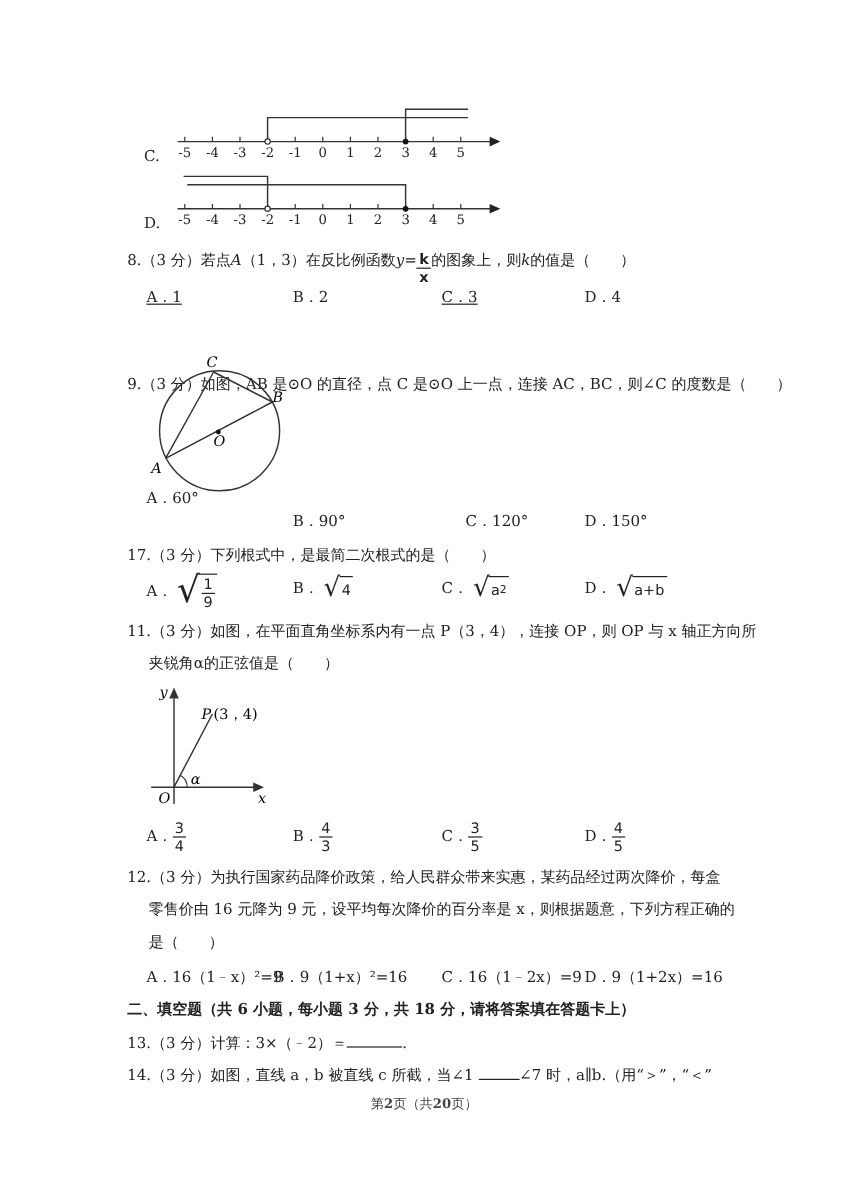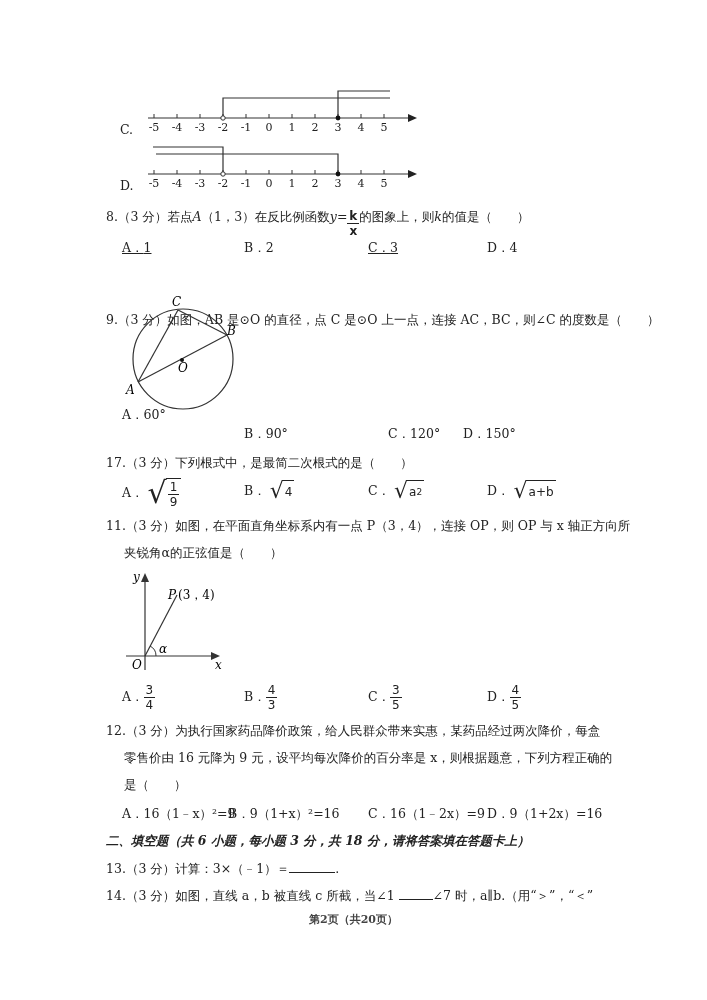--- a/index.html
+++ b/index.html
@@ -11,21 +11,21 @@
   i, .it { font-style:italic; }
   .frac { display:inline-flex; flex-direction:column; align-items:center; vertical-align:middle; line-height:1; font-family:"DejaVu Sans","Liberation Sans",sans-serif; font-size:12px; }
   .frac .num { border-bottom:1px solid #222; padding:0 2px 1px; }
   .frac .den { padding-top:1px; }
   .sqrt { display:inline-flex; align-items:stretch; vertical-align:middle; font-family:"DejaVu Sans","Liberation Sans",sans-serif; font-size:12px; }
   .sqrt .rad { font-size:22px; line-height:1; transform:scaleY(1); margin-right:-1px; }
   .sqrt .under { border-top:1px solid #222; padding:1px 2px 0; display:inline-flex; align-items:center; }
   .bold { font-weight:bold; }
   .blank { display:inline-block; border-bottom:1px solid #222; height:11px; vertical-align:baseline; }
   svg text { font-family:"DejaVu Serif","Liberation Serif",serif; }
-  .footer { position:absolute; left:0; width:707px; top:912px; text-align:center; font-size:11px; color:#444;font-weight:bold; }
+  .footer { position:absolute; left:0; width:707px; top:912px; text-align:center; font-size:11px; color:#444; }
 </style>
 </head>
 <body>
 
 <div class="abs" style="left:120px; top:122px;">C.</div>
 <div class="abs" style="left:120px; top:178px;">D.</div>
 
 <svg class="abs" style="left:0; top:0;" width="707" height="200">
   <g id="nlC">
       <line x1="148" y1="118" x2="410" y2="118" stroke="#333" stroke-width="1.2"></line>
@@ -110,21 +110,21 @@
   <line x1="28" y1="92" x2="117" y2="45" stroke="#333" stroke-width="1.2"></line>
   <circle cx="72" cy="70" r="2" fill="#111"></circle>
   <text x="62" y="16" font-size="12" font-style="italic">C</text>
   <text x="117" y="45" font-size="12" font-style="italic">B</text>
   <text x="16" y="104" font-size="12" font-style="italic">A</text>
   <text x="68" y="82" font-size="12" font-style="italic">O</text>
 </svg>
 <div class="opt" style="left:122px; top:407px;"><span>A．</span><span>60°</span></div>
 <div class="opt" style="left:244px; top:426px;"><span>B．</span><span>90°</span></div>
 <div class="opt" style="left:388px; top:426px;"><span>C．</span><span>120°</span></div>
-<div class="opt" style="left:463px; top:426px;"><span>D．</span><span>150°</span></div>
+<div class="opt" style="left:487px; top:426px;"><span>D．</span><span>150°</span></div>
 
 <div class="q" style="top:455px;">
   <span>17.</span><span>（3 分）下列根式中，是最简二次根式的是（　　）</span>
 </div>
 <div class="opt" style="left:122px; top:478px;">
   <span>A．</span>
   <span class="sqrt">
       <span class="rad" style="font-size:30px;">√</span>
       <span class="under">
         <span class="frac">
@@ -200,24 +200,24 @@
   <span>12.</span><span>（3 分）为执行国家药品降价政策，给人民群众带来实惠，某药品经过两次降价，每盒</span>
 </div>
 <div class="q" style="top:750px; left:124px;">零售价由 16 元降为 9 元，设平均每次降价的百分率是 x，则根据题意，下列方程正确的</div>
 <div class="q" style="top:777px; left:124px;">是（　　）</div>
 
 <div class="opt" style="left:122px; top:806px;"><span>A．</span><span>16（1﹣x）²=9</span></div>
 <div class="opt" style="left:228px; top:806px;"><span>B．</span><span>9（1+x）²=16</span></div>
 <div class="opt" style="left:368px; top:806px;"><span>C．</span><span>16（1﹣2x）=9</span></div>
 <div class="opt" style="left:487px; top:806px;"><span>D．</span><span>9（1+2x）=16</span></div>
 
-<div class="q bold" style="top:833px;font-style:italic;">二、填空题（共 6 小题，每小题 3 分，共 18 分，请将答案填在答题卡上）</div>
+<div class="q bold" style="top:833px;">二、填空题（共 6 小题，每小题 3 分，共 18 分，请将答案填在答题卡上）</div>
 
 <div class="q" style="top:861px;">
-  <span>13.</span><span>（3 分）计算：3×（﹣1）＝</span><span class="blank" style="width:46px;"></span><span>.</span>
+  <span>13.</span><span>（3 分）计算：3×（﹣2）＝</span><span class="blank" style="width:46px;"></span><span>.</span>
 </div>
 
 <div class="q" style="top:888px;">
   <span>14.</span><span>（3 分）如图，直线 a，b 被直线 c 所截，当∠1 </span><span class="blank" style="width:34px;"></span><span>∠7 时，a∥b.（用“＞”，“＜”</span>
 </div>
 
 <div class="footer">
   <span>第</span><b>2</b><span>页（共</span><b>20</b><span>页）</span>
 </div>
 

